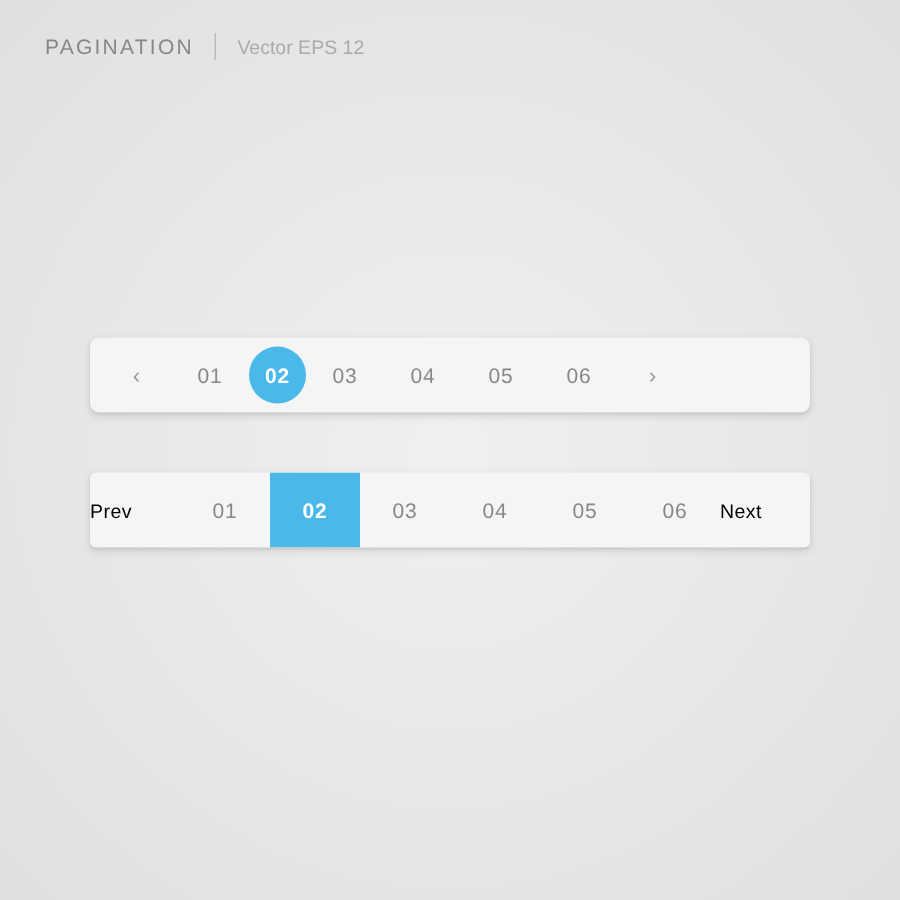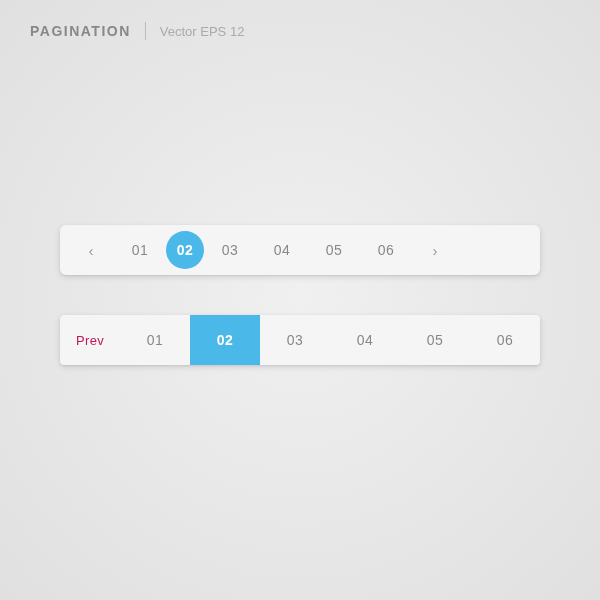--- a/index.html
+++ b/index.html
@@ -18,21 +18,21 @@
 
     .header {
       display: flex;
       align-items: center;
       padding: 22px 30px 10px 30px;
       gap: 14px;
     }
 
     .header-title {
       font-size: 14px;
-      font-weight: 700;
+      font-weight: 400;
       color: #888;
       letter-spacing: 1.5px;
       text-transform: uppercase;
     }
 
     .header-divider {
       width: 1px;
       height: 18px;
       background: #bbb;
     }
@@ -112,25 +112,25 @@
       height: 50px;
       padding: 0;
       gap: 0;
       width: 480px;
       overflow: hidden;
     }
 
     .text-nav-btn {
       display: flex;
       align-items: center;
-      justify-content: center;
+      justify-content: flex-start;
       width: 60px;
       height: 50px;
       font-size: 13px;
-      color: #be185d;
+      color: #000000;
       cursor: pointer;
       font-weight: 400;
       letter-spacing: 0.3px;
     }
 
     .page-num-btn {
       display: flex;
       align-items: center;
       justify-content: center;
       flex: 1;
@@ -177,15 +177,18 @@
   <div class="pagination-bar-2">
     <div class="text-nav-btn">
       <span>Prev</span>
     </div>
     <div class="page-num-btn">01</div>
     <div class="page-num-btn active-square">02</div>
     <div class="page-num-btn">03</div>
     <div class="page-num-btn">04</div>
     <div class="page-num-btn">05</div>
     <div class="page-num-btn">06</div>
+    <div class="text-nav-btn">
+      <span>Next</span>
+    </div>
   </div>
 
 </div>
 
 </body></html>

